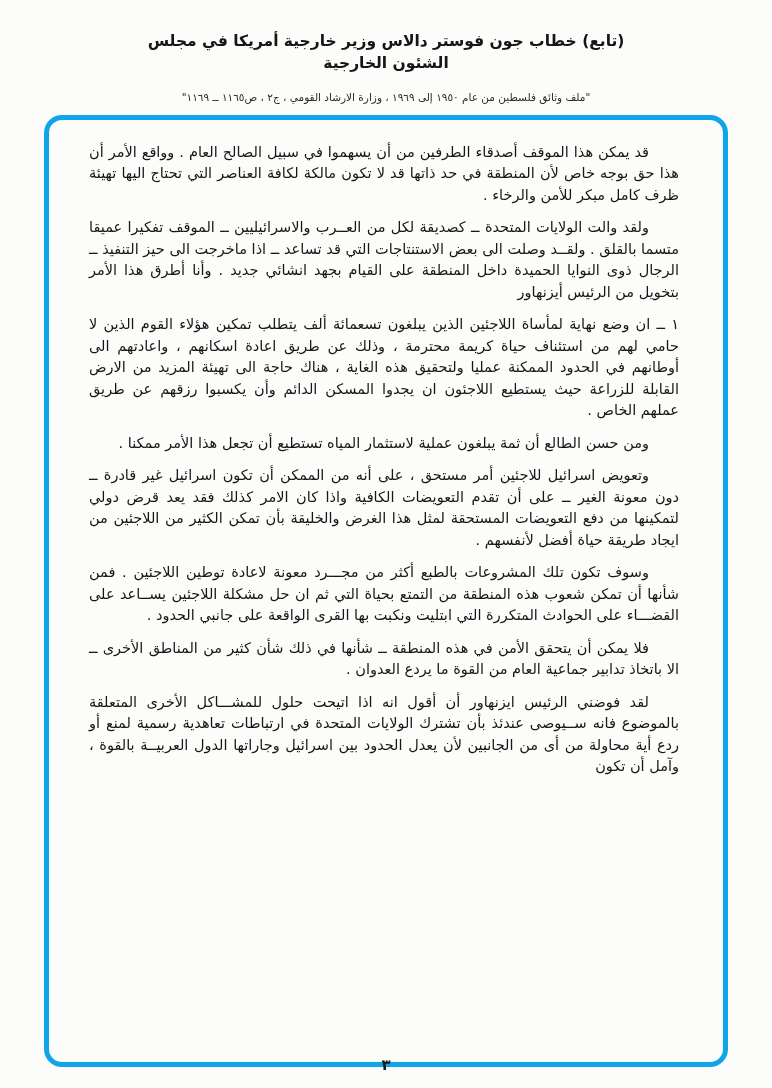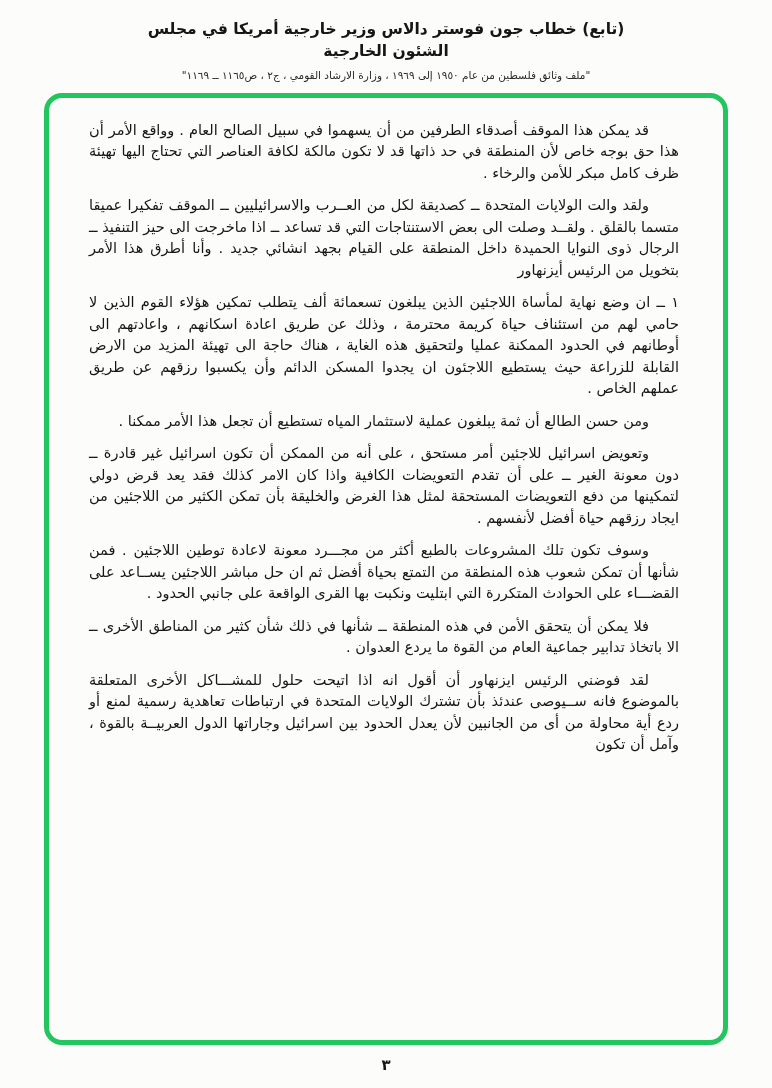--- a/index.html
+++ b/index.html
@@ -21,34 +21,34 @@
   }
   .doc-header {
     padding-top: 14px;
     text-align: center;
   }
   .doc-title {
     font-weight: bold;
     font-size: 15.5px;
     line-height: 1.45;
     max-width: 500px;
-    margin: 4px auto;
+    margin: 16px auto;
   }
   .doc-source {
     font-size: 10.5px;
     margin-top: 6px;
     color: #2a2a2a;
     letter-spacing: 0.2px;
   }
   .green-frame {
     box-sizing: border-box;
     width: 684px;
     height: 952px;
     margin: 12px auto 0 auto;
-    border: 5px solid #22c55e;
+    border: 5px solid #0ea5e9;
     border-radius: 18px;
     padding: 22px 44px 18px 40px;
     background: #fcfcfa;
   }
   .text-body {
     font-size: 14.5px;
     line-height: 21.5px;
     text-align: justify;
     text-justify: inter-word;
   }
@@ -80,22 +80,22 @@
     <div class="doc-title">(تابع) خطاب جون فوستر دالاس وزير خارجية أمريكا في مجلس الشئون الخارجية</div>
     <div class="doc-source">"ملف وثائق فلسطين من عام ١٩٥٠ إلى ١٩٦٩ ، وزارة الارشاد القومي ، ج٢ ، ص١١٦٥ ــ ١١٦٩"</div>
   </header>
 
   <div class="green-frame">
     <div class="text-body">
         <p class="indent">قد يمكن هذا الموقف أصدقاء الطرفين من أن يسهموا في سبيل الصالح العام . وواقع الأمر أن هذا حق بوجه خاص لأن المنطقة في حد ذاتها قد لا تكون مالكة لكافة العناصر التي تحتاج اليها تهيئة ظرف كامل مبكر للأمن والرخاء .</p>
         <p class="indent">ولقد والت الولايات المتحدة ــ كصديقة لكل من العــرب والاسرائيليين ــ الموقف تفكيرا عميقا متسما بالقلق . ولقــد وصلت الى بعض الاستنتاجات التي قد تساعد ــ اذا ماخرجت الى حيز التنفيذ ــ الرجال ذوى النوايا الحميدة داخل المنطقة على القيام بجهد انشائي جديد . وأنا أطرق هذا الأمر بتخويل من الرئيس أيزنهاور</p>
         <p class="numbered">١ ــ ان وضع نهاية لمأساة اللاجئين الذين يبلغون تسعمائة ألف يتطلب تمكين هؤلاء القوم الذين لا حامي لهم من استئناف حياة كريمة محترمة ، وذلك عن طريق اعادة اسكانهم ، واعادتهم الى أوطانهم في الحدود الممكنة عمليا ولتحقيق هذه الغاية ، هناك حاجة الى تهيئة المزيد من الارض القابلة للزراعة حيث يستطيع اللاجئون ان يجدوا المسكن الدائم وأن يكسبوا رزقهم عن طريق عملهم الخاص .</p>
         <p class="indent">ومن حسن الطالع أن ثمة يبلغون عملية لاستثمار المياه تستطيع أن تجعل هذا الأمر ممكنا .</p>
-        <p class="indent">وتعويض اسرائيل للاجئين أمر مستحق ، على أنه من الممكن أن تكون اسرائيل غير قادرة ــ دون معونة الغير ــ على أن تقدم التعويضات الكافية واذا كان الامر كذلك فقد يعد قرض دولي لتمكينها من دفع التعويضات المستحقة لمثل هذا الغرض والخليقة بأن تمكن الكثير من اللاجئين من ايجاد رزقهم حياة أفضل لأنفسهم .</p>
-        <p class="indent">وسوف تكون تلك المشروعات بالطبع أكثر من مجـــرد معونة لاعادة توطين اللاجئين . فمن شأنها أن تمكن شعوب هذه المنطقة من التمتع بحياة أفضل ثم ان حل مباشر اللاجئين يســاعد على القضـــاء على الحوادث المتكررة التي ابتليت ونكبت بها القرى الواقعة على جانبي الحدود .</p>
+        <p class="indent">وتعويض اسرائيل للاجئين أمر مستحق ، على أنه من الممكن أن تكون اسرائيل غير قادرة ــ دون معونة الغير ــ على أن تقدم التعويضات الكافية واذا كان الامر كذلك فقد يعد قرض دولي لتمكينها من دفع التعويضات المستحقة لمثل هذا الغرض والخليقة بأن تمكن الكثير من اللاجئين من ايجاد طريقة حياة أفضل لأنفسهم .</p>
+        <p class="indent">وسوف تكون تلك المشروعات بالطبع أكثر من مجـــرد معونة لاعادة توطين اللاجئين . فمن شأنها أن تمكن شعوب هذه المنطقة من التمتع بحياة التي ثم ان حل مشكلة اللاجئين يســاعد على القضـــاء على الحوادث المتكررة التي ابتليت ونكبت بها القرى الواقعة على جانبي الحدود .</p>
         <p class="indent">فلا يمكن أن يتحقق الأمن في هذه المنطقة ــ شأنها في ذلك شأن كثير من المناطق الأخرى ــ الا باتخاذ تدابير جماعية العام من القوة ما يردع العدوان .</p>
         <p class="indent">لقد فوضني الرئيس ايزنهاور أن أقول انه اذا اتيحت حلول للمشـــاكل الأخرى المتعلقة بالموضوع فانه ســيوصى عندئذ بأن تشترك الولايات المتحدة في ارتباطات تعاهدية رسمية لمنع أو ردع أية محاولة من أى من الجانبين لأن يعدل الحدود بين اسرائيل وجاراتها الدول العربيــة بالقوة ، وآمل أن تكون</p>
       </div>
   </div>
 
   <div class="page-number">٣</div>
 
 </div>
 
 </body></html>

